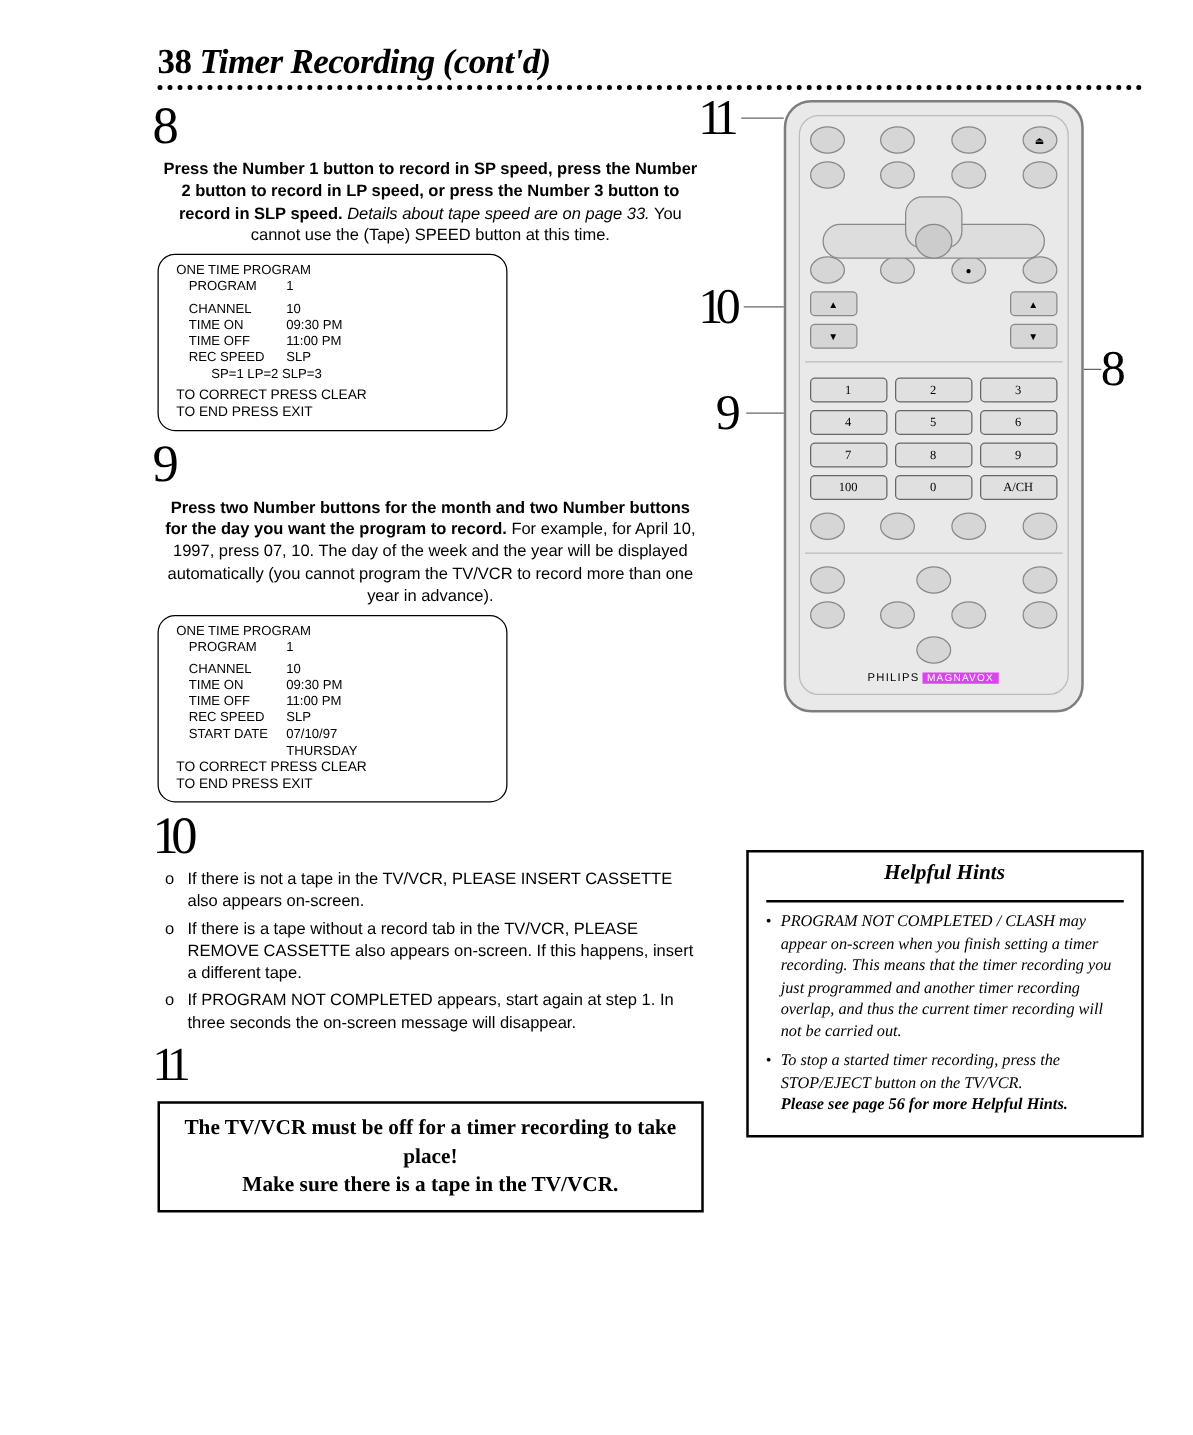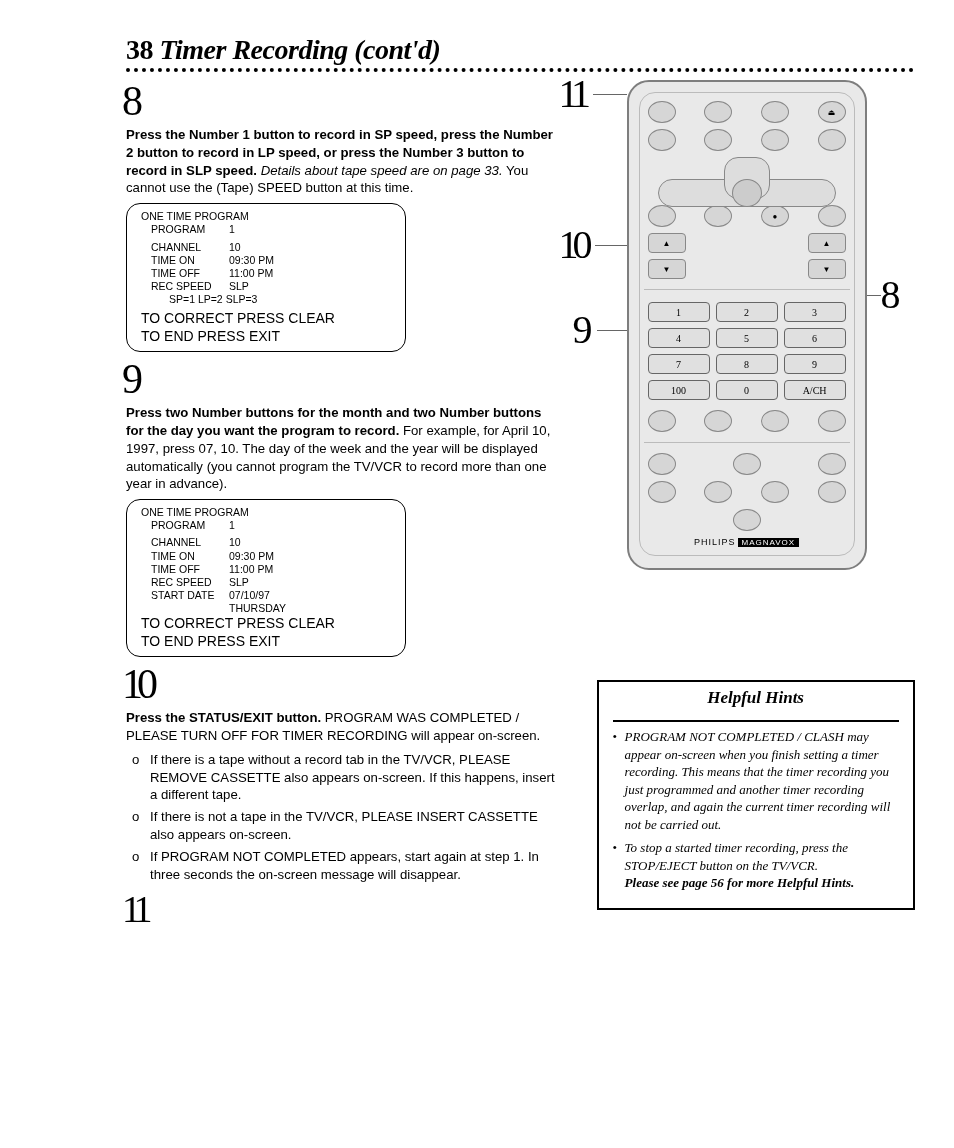--- a/index.html
+++ b/index.html
@@ -49,20 +49,21 @@
     line-height: 1;
     margin: 0 0 4px -4px;
     letter-spacing: -6px;
   }
   .step-glyph.small { font-size: 38px; }
   .step-body {
     font-family: Arial, Helvetica, sans-serif;
     font-size: 13.2px;
     line-height: 1.35;
     margin: 0 0 6px 0;
+    text-align: center;
   }
   .step-body b, .step-body strong {
     font-family: Arial, Helvetica, sans-serif;
     font-weight: bold;
   }
   .step-body i, .step-body em {
     font-style: italic;
   }
   .osd {
     width: 280px;
@@ -76,21 +77,21 @@
     box-sizing: border-box;
   }
   .osd .title { font-size: 10.5px; }
   .osd .row {
     display: flex;
   }
   .osd .lbl { width: 78px; }
   .osd .val { }
   .osd .ind { margin-left: 10px; align-items: flex-end; }
   .osd .footer1, .osd .footer2 {
-    font-size: 14px;
+    font-size: 11px;
   }
   ul.circles {
     list-style: none;
     padding: 0;
     margin: 0 0 6px 0;
   }
   ul.circles li {
     font-family: Arial, Helvetica, sans-serif;
     font-size: 13.2px;
     line-height: 1.35;
@@ -187,21 +188,21 @@
   }
   .brand {
     text-align: center;
     font-family: Arial, sans-serif;
     font-size: 9px;
     letter-spacing: 1px;
     margin-top: auto;
   }
   .brand .box {
     display: inline-block;
-    background: #000000; color: #fff;
+    background: #d946ef; color: #fff;
     padding: 0 4px; font-size: 8px;
     margin-left: 2px;
   }
 
   
   .callout {
     position: absolute;
     font-family: Georgia, serif;
     font-size: 40px;
     letter-spacing: -6px;
@@ -344,32 +345,32 @@
           </div>
         <div class="row ind">
             <span class="lbl"></span>
             <span class="val">THURSDAY</span>
           </div>
         <div class="footer1">TO CORRECT PRESS CLEAR</div>
         <div class="footer2">TO END PRESS EXIT</div>
       </div>
 
       <div class="step-glyph">10</div>
-      <p class="step-body">
-        <b>Press the STATUS/EXIT button.</b>
-        <span>PROGRAM WAS COMPLETED / PLEASE TURN OFF FOR TIMER RECORDING will appear on-screen.</span>
-      </p>
       <ul class="circles">
+        <li>If there is not a tape in the TV/VCR, PLEASE INSERT CASSETTE also appears on-screen.</li>
         <li>If there is a tape without a record tab in the TV/VCR, PLEASE REMOVE CASSETTE also appears on-screen. If this happens, insert a different tape.</li>
-        <li>If there is not a tape in the TV/VCR, PLEASE INSERT CASSETTE also appears on-screen.</li>
         <li>If PROGRAM NOT COMPLETED appears, start again at step 1. In three seconds the on-screen message will disappear.</li>
       </ul>
 
       <div class="step-glyph small">11</div>
 
+      <div class="big-note">
+        <div>The TV/VCR must be off for a timer recording to take place!</div>
+        <div>Make sure there is a tape in the TV/VCR.</div>
+      </div>
 
     </div>
 
     <div class="right">
 
       <div class="callout" style="left:-28px; top:-6px;">11</div>
       <div class="callout-line" style="left:6px; top:14px; width:34px;"></div>
 
       <div class="remote">
         <div class="inner">
@@ -460,21 +461,21 @@
 
       <div class="callout" style="left:-14px; top:230px;">9</div>
       <div class="callout-line" style="left:10px; top:250px; width:30px;"></div>
 
       <div class="callout" style="left:294px; top:195px;">8</div>
       <div class="callout-line" style="left:280px; top:215px; width:14px;"></div>
 
       <div class="hints">
         <div class="hints-title">Helpful Hints</div>
         <ul>
-          <li>PROGRAM NOT COMPLETED / CLASH may appear on-screen when you finish setting a timer recording. This means that the timer recording you just programmed and another timer recording overlap, and again the current timer recording will not be carried out.</li>
+          <li>PROGRAM NOT COMPLETED / CLASH may appear on-screen when you finish setting a timer recording. This means that the timer recording you just programmed and another timer recording overlap, and thus the current timer recording will not be carried out.</li>
           <li>
             <span>To stop a started timer recording, press the STOP/EJECT button on the TV/VCR.</span><br>
             <span class="see">Please see page 56 for more Helpful Hints.</span>
           </li>
         </ul>
       </div>
 
     </div>
   </div>
 

